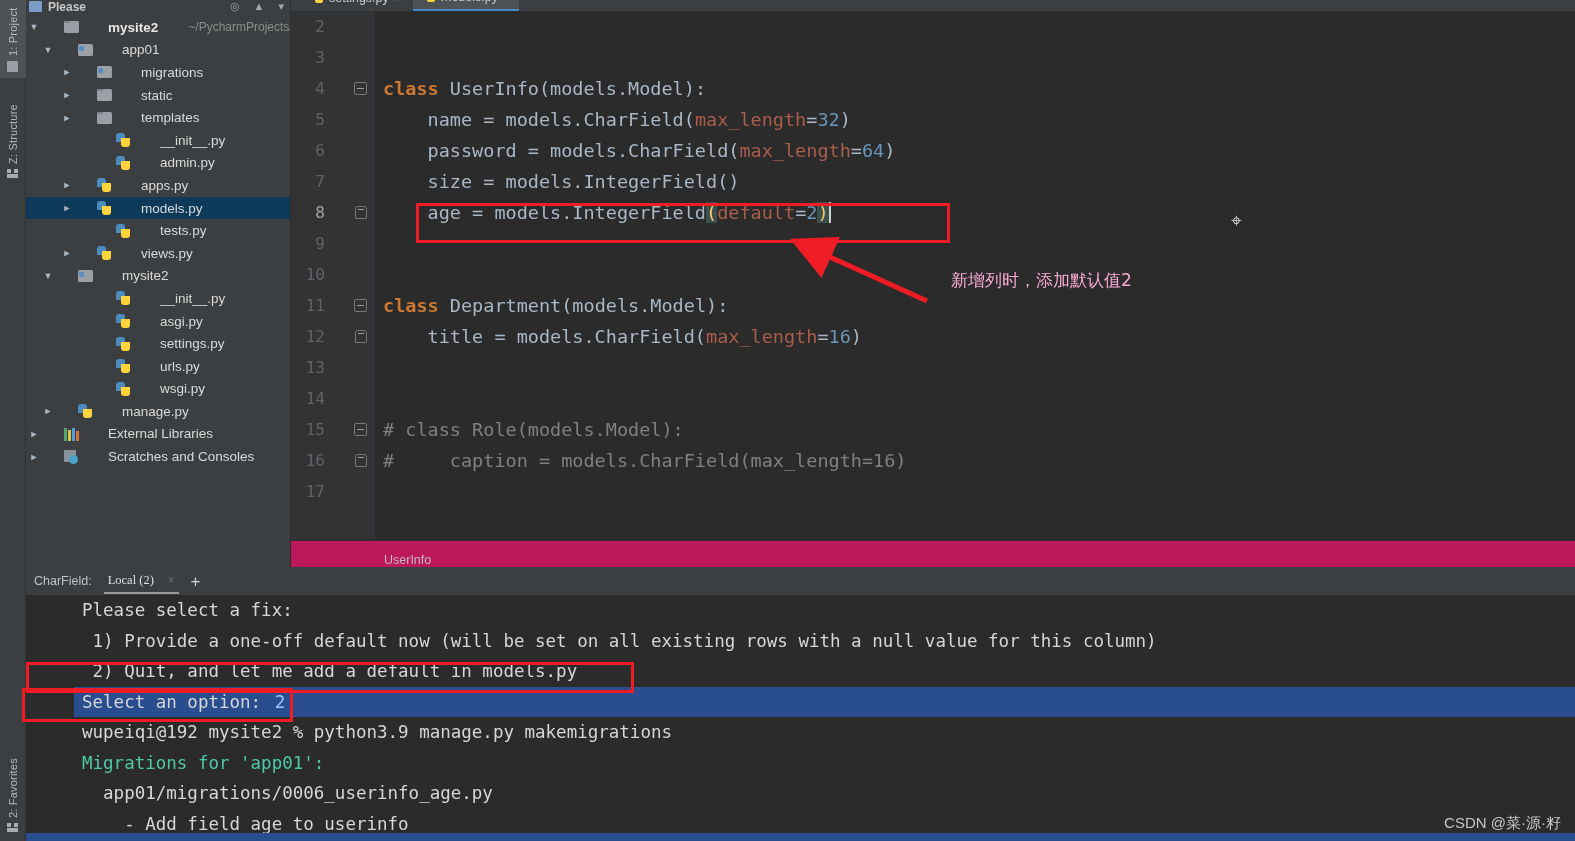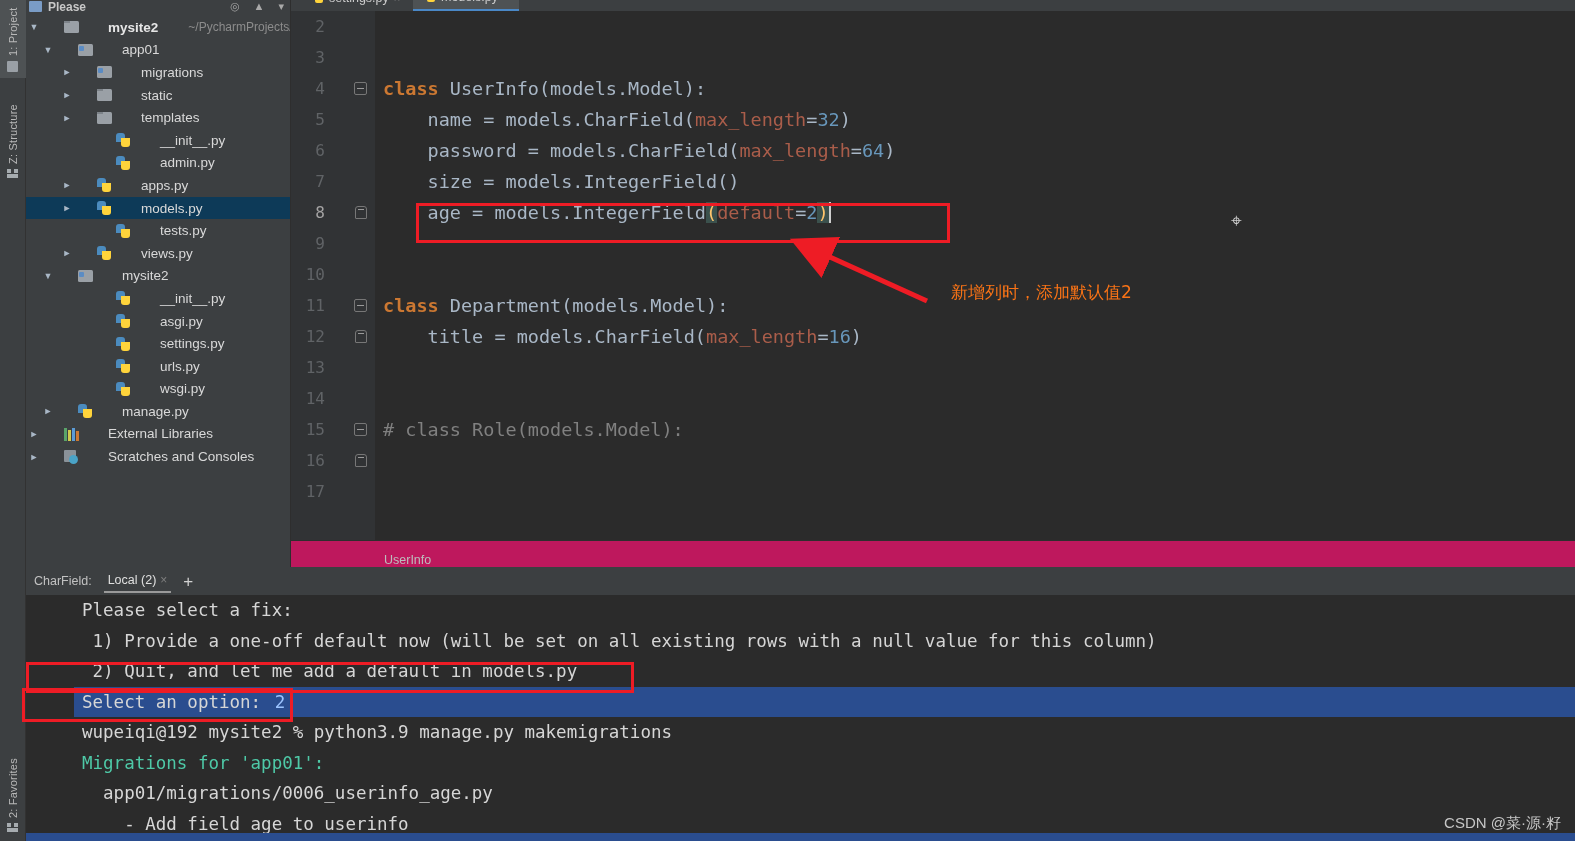--- a/index.html
+++ b/index.html
@@ -125,39 +125,39 @@
   .kwarg { color:#aa5d4a; }
   .num { color:#6897bb; }
   .cmt { color:#808080; }
   .paren-hl { background:#3b514d; color:#ffc66d; }
   .caret { display:inline-block; width:2px; height:21px; background:#cfcfcf;
            vertical-align:-4px; }
   .mouse-i { position:absolute; color:#d0d0d0; font-size:19px;
              font-family:"DejaVu Sans Mono", monospace; }
 
   .redbox { position:absolute; border:3px solid #ee1c25; pointer-events:none; }
-  .anno-text { position:absolute; color:#f97316; font-size:17px;
-               font-family:"DejaVu Sans", sans-serif; white-space:nowrap;margin-top:12px; }
+  .anno-text { position:absolute; color:#f9a8d4; font-size:17px;
+               font-family:"DejaVu Sans", sans-serif; white-space:nowrap; }
 
   .breadcrumb {
     position:absolute; left:291px; top:540px; right:0; height:27px;
     background:#be185d; border-top:1px solid #2e2e2e;
     display:flex; align-items:flex-end; padding-left:93px;
     color:#bdbdbd; font-size:12.5px;
   }
 
   
   .term-tabbar {
     position:absolute; left:26px; top:567px; right:0; height:28px;
     background:#3c3f41; display:flex; align-items:center; gap:14px;
     padding-left:8px; font-size:12.5px; color:#bdbdbd;
   }
   .tt-label{ color:#c2c2c2; }
-  .tt-tab{ position:relative; display:flex; align-items:center; gap:4px;
-           color:#e0e0e0; padding:4px 2px 6px 2px; }
+  .tt-tab{ position:relative; display:flex; align-items:center; gap:14px;
+           color:#e0e0e0; padding:4px 2px 6px 2px;font-family:Liberation Serif, serif; }
   .tt-tab::after{ content:""; position:absolute; left:-2px; right:-2px; bottom:0;
                   height:2px; background:#9a9a9a; }
   .tt-x{ color:#7e7e7e; font-size:12px; }
   .tt-plus{ color:#d2d2d2; font-size:17px; line-height:1; }
 
   .terminal {
     position:absolute; left:26px; top:595px; right:0; bottom:0;
     background:#2b2b2b; overflow:hidden;
     font-family:"DejaVu Sans Mono", monospace; font-size:17.5px;
   }
@@ -395,20 +395,21 @@
           <div class="cl">    password = models.CharField(<span class="kwarg">max_length</span>=<span class="num">64</span>)</div>
           <div class="cl">    size = models.IntegerField()</div>
           <div class="cl">    age = models.IntegerField<span class="paren-hl">(</span><span class="kwarg">default</span>=<span class="num">2</span><span class="paren-hl">)</span><span class="caret"></span></div>
           <div class="cl">&nbsp;</div>
           <div class="cl">&nbsp;</div>
           <div class="cl"><span class="kw">class</span> Department(models.Model):</div>
           <div class="cl">    title = models.CharField(<span class="kwarg">max_length</span>=<span class="num">16</span>)</div>
           <div class="cl">&nbsp;</div>
           <div class="cl">&nbsp;</div>
           <div class="cl"><span class="cmt"># class Role(models.Model):</span></div>
+          <div class="cl"><span class="cmt">#     caption = models.CharField(max_length=16)</span></div>
           <div class="cl">&nbsp;</div>
         </div>
 
       <div class="mouse-i" style="left:940px; top:198px;">⌖</div>
 
       <div class="redbox" style="left:125px; top:192px; width:534px; height:40px;"></div>
 
       <svg style="position:absolute; left:0; top:0; width:100%; height:100%; pointer-events:none;">
         <defs>
           <marker id="ah" markerWidth="9" markerHeight="9" refX="7" refY="4.5" orient="auto">

